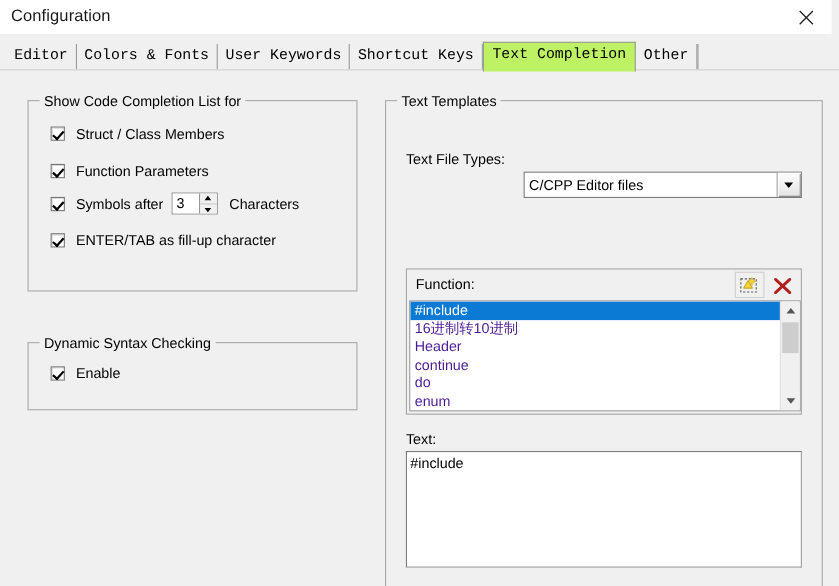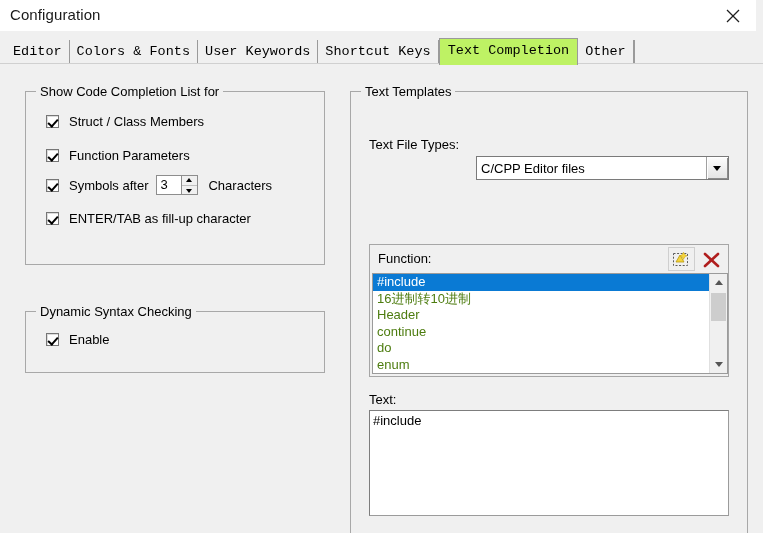--- a/index.html
+++ b/index.html
@@ -257,21 +257,21 @@
   }
   .list-items {
     position: absolute; left: 0; top: 0;
     width: 338px;
   }
   .list-item {
     height: 16.5px;
     line-height: 16.5px;
     font-size: 13px;
     padding-left: 4px;
-    color: #4d7c0f;
+    color: #4c1d95;
     white-space: nowrap;
     cursor: default;
     overflow: hidden;
   }
   .list-item.selected {
     background: #0a7ad4;
     color: #fff;
   }
   .vscroll {
     position: absolute; right: 0; top: 0;

